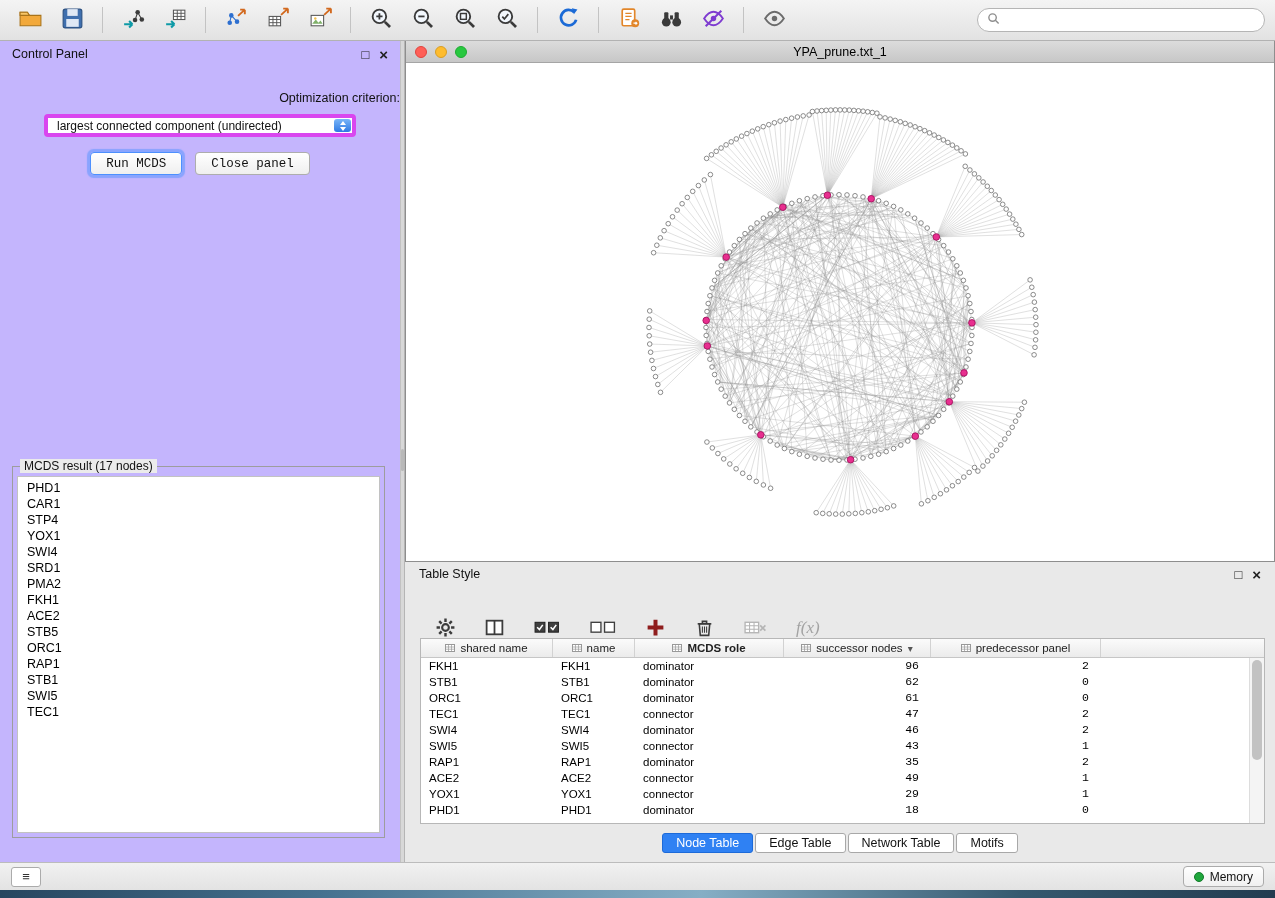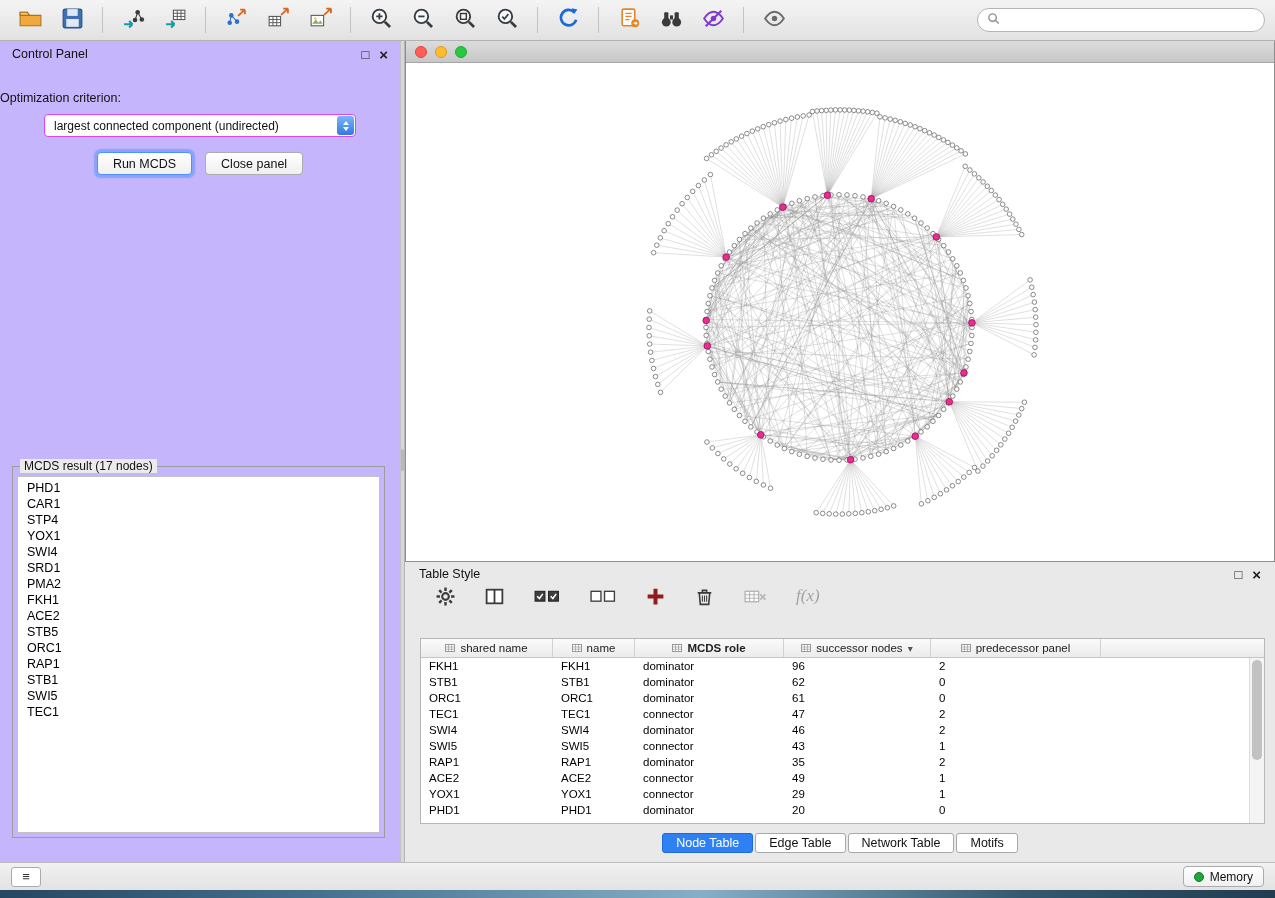--- a/index.html
+++ b/index.html
@@ -29,35 +29,35 @@
   .panel-header-icons { margin-left:auto; display:flex; gap:10px; align-items:center; }
   .ph-icon { font-size:13px; color:#222; line-height:13px; cursor:default; }
   .ph-icon.close { font-weight:bold; font-size:15px; }
 
   .cp-tabs { display:flex; justify-content:center; margin-top:4px; }
   .cp-tab { font-size:12.5px; padding:3px 13px; background:linear-gradient(#fefefe,#ececec);
             border:1px solid #b5b5b5; border-left-width:0; color:#222; }
   .cp-tab:first-child { border-left-width:1px; border-radius:4px 0 0 4px; }
   .cp-tab.active { background:#2f81f3; color:#fff; border:1px solid #1d6ad8; border-radius:4px; }
 
-  .opt-label { text-align:left; font-size:12.5px; margin-top:24px; color:#111; }
+  .opt-label { text-align:right; font-size:12.5px; margin-top:24px; color:#111; }
   .dropdown { position:relative; margin:9px auto 0; width:312px; height:23px; background:#fff;
-              border:1px solid #d946ef; border-radius:4px; display:flex; align-items:center;
+              border:4px solid #d946ef; border-radius:4px; display:flex; align-items:center;
               padding:0 16px 0 9px; font-size:12px; color:#111; }
   .stepper { position:absolute; right:1px; top:1px; bottom:1px; width:17px; border-radius:3px;
              background:linear-gradient(#79b5f8,#2e7ae4); display:flex; flex-direction:column;
              align-items:center; justify-content:center; gap:2px; }
   .tri-up { width:0; height:0; border-left:3.5px solid transparent; border-right:3.5px solid transparent;
             border-bottom:4px solid #fff; }
   .tri-down { width:0; height:0; border-left:3.5px solid transparent; border-right:3.5px solid transparent;
               border-top:4px solid #fff; }
 
   .btn-row { display:flex; justify-content:center; gap:13px; margin-top:15px; }
   .btn { height:23px; padding:0 15px; font-size:12.5px; color:#111; background:linear-gradient(#ffffff,#efefef);
-         border:1px solid #adadad; border-radius:4px; font-family:Liberation Sans, sans-serif; }
+         border:1px solid #adadad; border-radius:4px; font-family:Liberation Mono, monospace; }
   .btn.focused { border-color:#4d90fe; box-shadow:0 0 1px 2.5px rgba(90,150,255,.55); }
 
   .groupbox { position:absolute; left:12px; right:15px; top:425px; height:372px;
               border:1px solid #9d9d9d; }
   .groupbox-title { position:absolute; top:-8px; left:7px; background:#ebebeb; padding:0 4px;
                     font-size:12px; color:#111; }
   .mcds-list { position:absolute; left:4px; right:4px; top:9px; bottom:4px; background:#fff;
                border:1px solid #c2c2c2; overflow:hidden; padding:3px 0; }
   .mcds-item { font-size:12.5px; line-height:16px; padding:0 9px; color:#000; }
 
@@ -76,36 +76,36 @@
   .light.red { background:#ff5f57; border:1px solid #e0443e; }
   .light.yellow { background:#febc2e; border:1px solid #d89e24; }
   .light.green { background:#28c840; border:1px solid #1eab31; }
   .net-title { position:absolute; left:0; right:0; text-align:center; font-size:12.5px; color:#000; }
   .net-view { flex:1; background:#fff; position:relative; overflow:hidden; }
   .net-view svg { width:100%; height:100%; display:block; }
 
   
   .table-panel { flex:1; display:flex; flex-direction:column; background:#e9e9e9; min-height:0; }
   .tp-header { height:24px; flex:none; display:flex; align-items:center; padding:0 14px; }
-  .tp-toolbar { height:52px; flex:none; display:flex; align-items:flex-start; gap:28px; padding:0 0 0 30px; }
+  .tp-toolbar { height:52px; flex:none; display:flex; align-items:flex-end; gap:28px; padding:0 0 0 30px; }
   .tp-tool { display:flex; align-items:center; justify-content:center; }
   .tp-tool svg { display:block; }
   .fx { font-family:"Liberation Serif", serif; font-style:italic; font-size:17px; color:#a3a3a3; }
 
   .tablewrap { margin:0 10px 0 15px; height:186px; flex:none; background:#fff; border:1px solid #b7b7b7;
                position:relative; overflow:hidden; }
   .thead { display:flex; height:19px; background:linear-gradient(#fbfbfb,#ebebeb); border-bottom:1px solid #c6c6c6; }
   .th { flex:none; display:flex; align-items:center; justify-content:center; gap:5px; font-size:11.5px;
         color:#222; border-right:1px solid #d2d2d2; overflow:hidden; white-space:nowrap; }
   .th.filler { flex:1; border-right:none; }
   .sort-glyph { font-size:10px; color:#555; }
   .tbody { position:absolute; left:0; right:15px; top:19px; bottom:0; overflow:hidden; }
   .tr { display:flex; height:16px; }
   .td { flex:none; font-size:11.5px; line-height:16px; padding:0 8px; color:#000; white-space:nowrap; overflow:hidden; }
-  .td.num { text-align:left; padding-right:12px; }
+  .td.num { text-align:right; padding-right:12px;font-family:Liberation Mono, monospace; }
   .vscroll { position:absolute; top:19px; right:0; bottom:0; width:15px; background:#f4f4f4; border-left:1px solid #ddd; }
   .vthumb { position:absolute; top:2px; left:2px; width:10px; height:100px; background:#c2c2c2; border-radius:5px; }
 
   .tp-tabs { flex:1; display:flex; align-items:center; justify-content:center; gap:2px; }
   .tp-tab { font-size:12.5px; padding:2px 13px; background:#fff; border:1px solid #a8a8a8; border-radius:3px; color:#111; }
   .tp-tab.active { background:#2f81f3; border-color:#1d6ad8; color:#fff; }
 
   
   .statusbar { height:28px; flex:none; background:linear-gradient(#f1f1f1,#e3e3e3); border-top:1px solid #bcbcbc;
                display:flex; align-items:center; padding:0 11px; }
@@ -300,20 +300,21 @@
     </div>
 
     <div class="vsplit">
       <div class="vsplit-handle"></div>
     </div>
 
     <div class="right-col">
 
       <div class="network-window">
         <div class="net-titlebar">
+          <span class="net-title">YPA_prune.txt_1</span>
           <span class="traffic">
             <span class="light red"></span>
             <span class="light yellow"></span>
             <span class="light green"></span>
           </span>
         </div>
         <div class="net-view">
           <svg viewBox="0 0 868 499" preserveAspectRatio="none">
               <g stroke="#8d8d8d" stroke-width="0.55" stroke-opacity="0.5">
                 <line x1="301.0" y1="249.0" x2="401.2" y2="135.9"></line>
@@ -1252,21 +1253,21 @@
                 <div class="td" style="width: 132px;">YOX1</div>
                 <div class="td" style="width: 82px;">YOX1</div>
                 <div class="td" style="width: 149px;">connector</div>
                 <div class="td num" style="width: 147px;">29</div>
                 <div class="td num" style="width: 170px;">1</div>
               </div>
               <div class="tr">
                 <div class="td" style="width: 132px;">PHD1</div>
                 <div class="td" style="width: 82px;">PHD1</div>
                 <div class="td" style="width: 149px;">dominator</div>
-                <div class="td num" style="width: 147px;">20</div>
+                <div class="td num" style="width: 147px;">18</div>
                 <div class="td num" style="width: 170px;">0</div>
               </div>
             </div>
           <div class="vscroll">
             <div class="vthumb"></div>
           </div>
         </div>
         <div class="tp-tabs">
             <div class="tp-tab active">Node Table</div>
             <div class="tp-tab">Edge Table</div>

